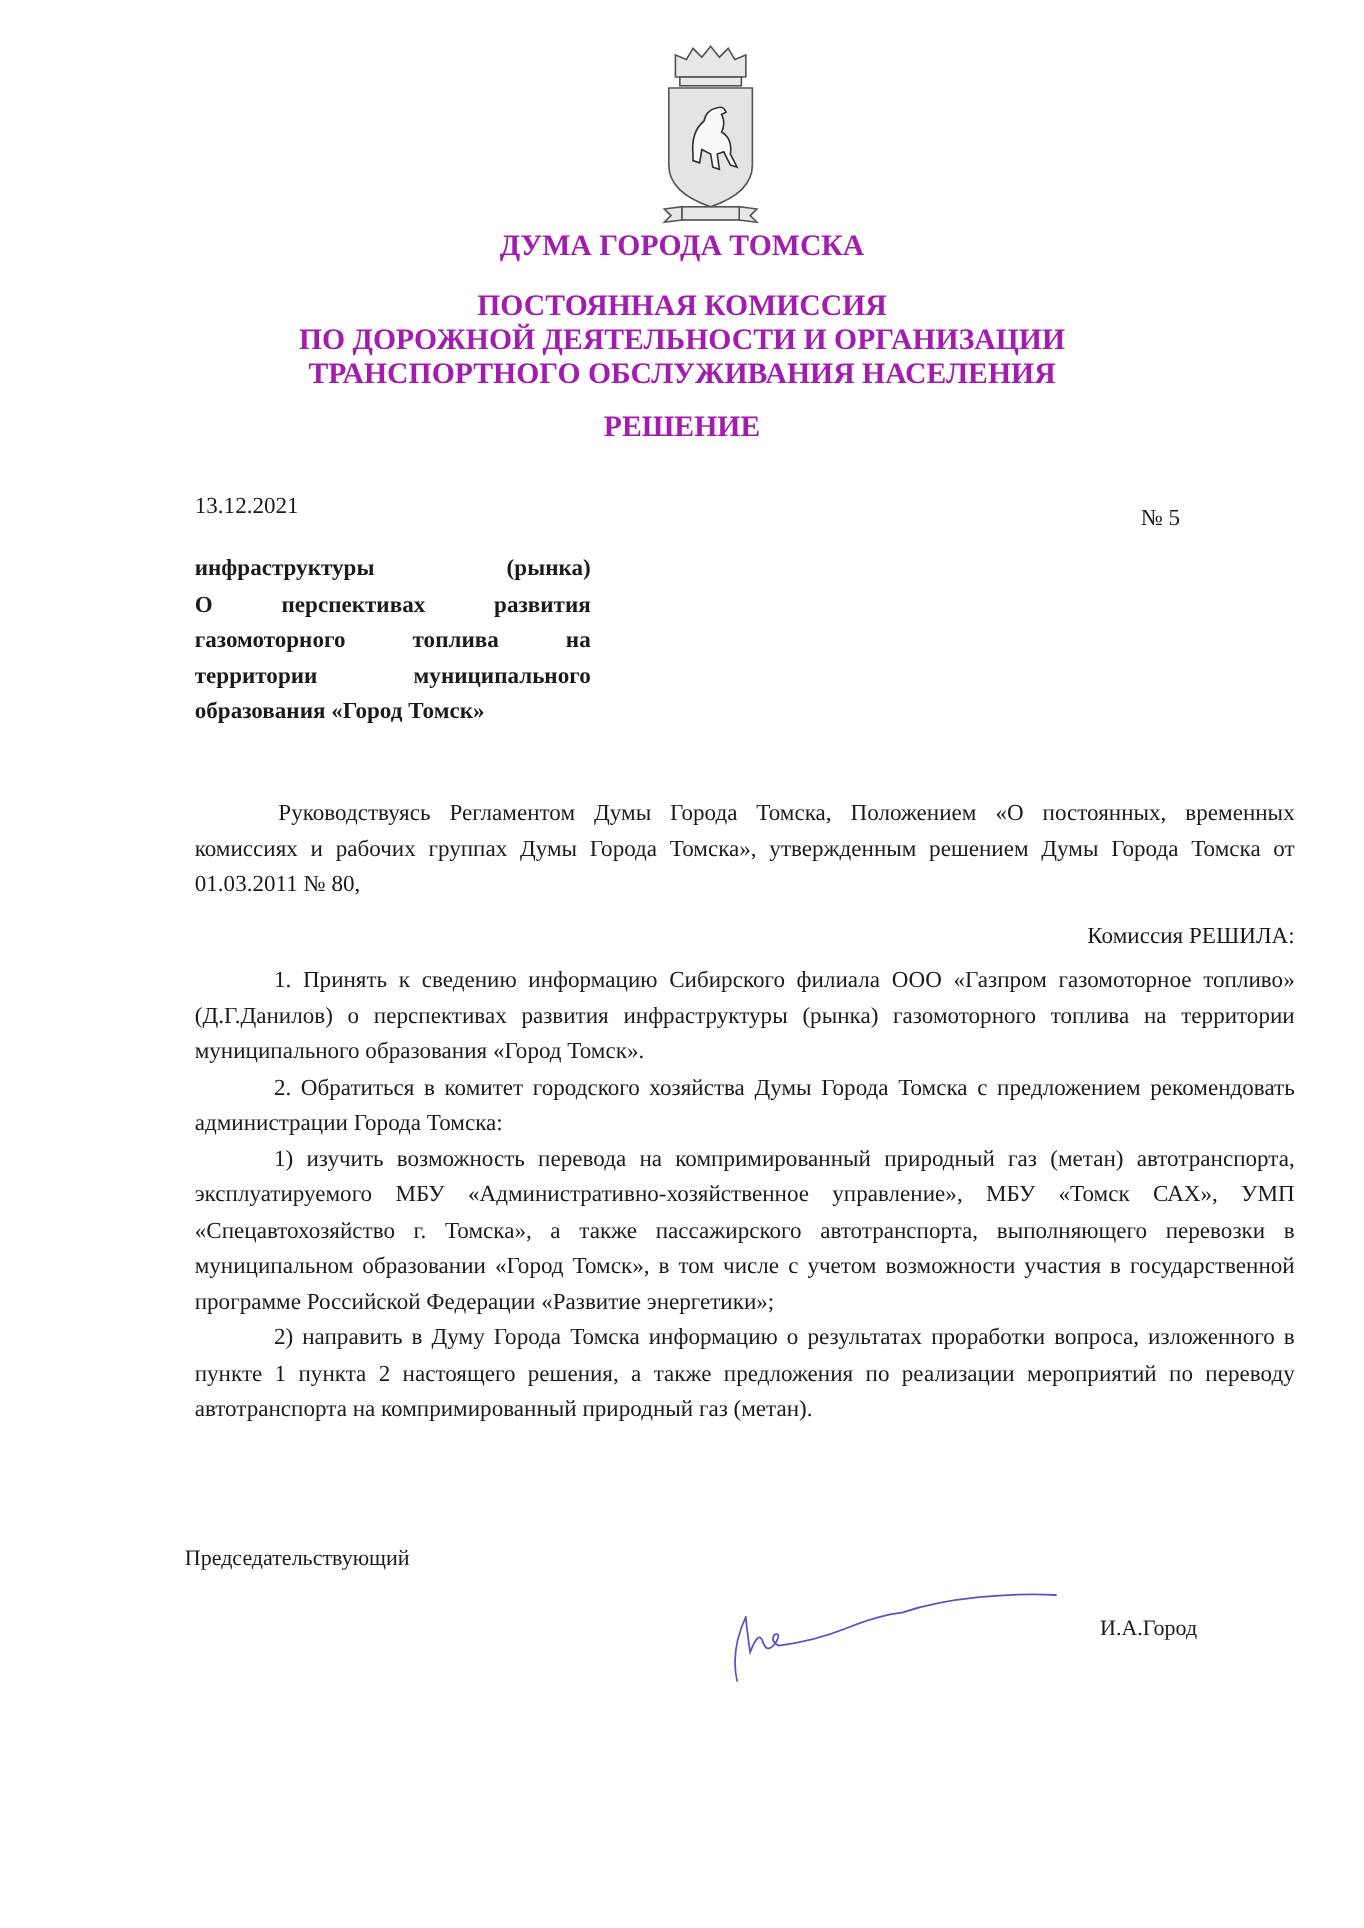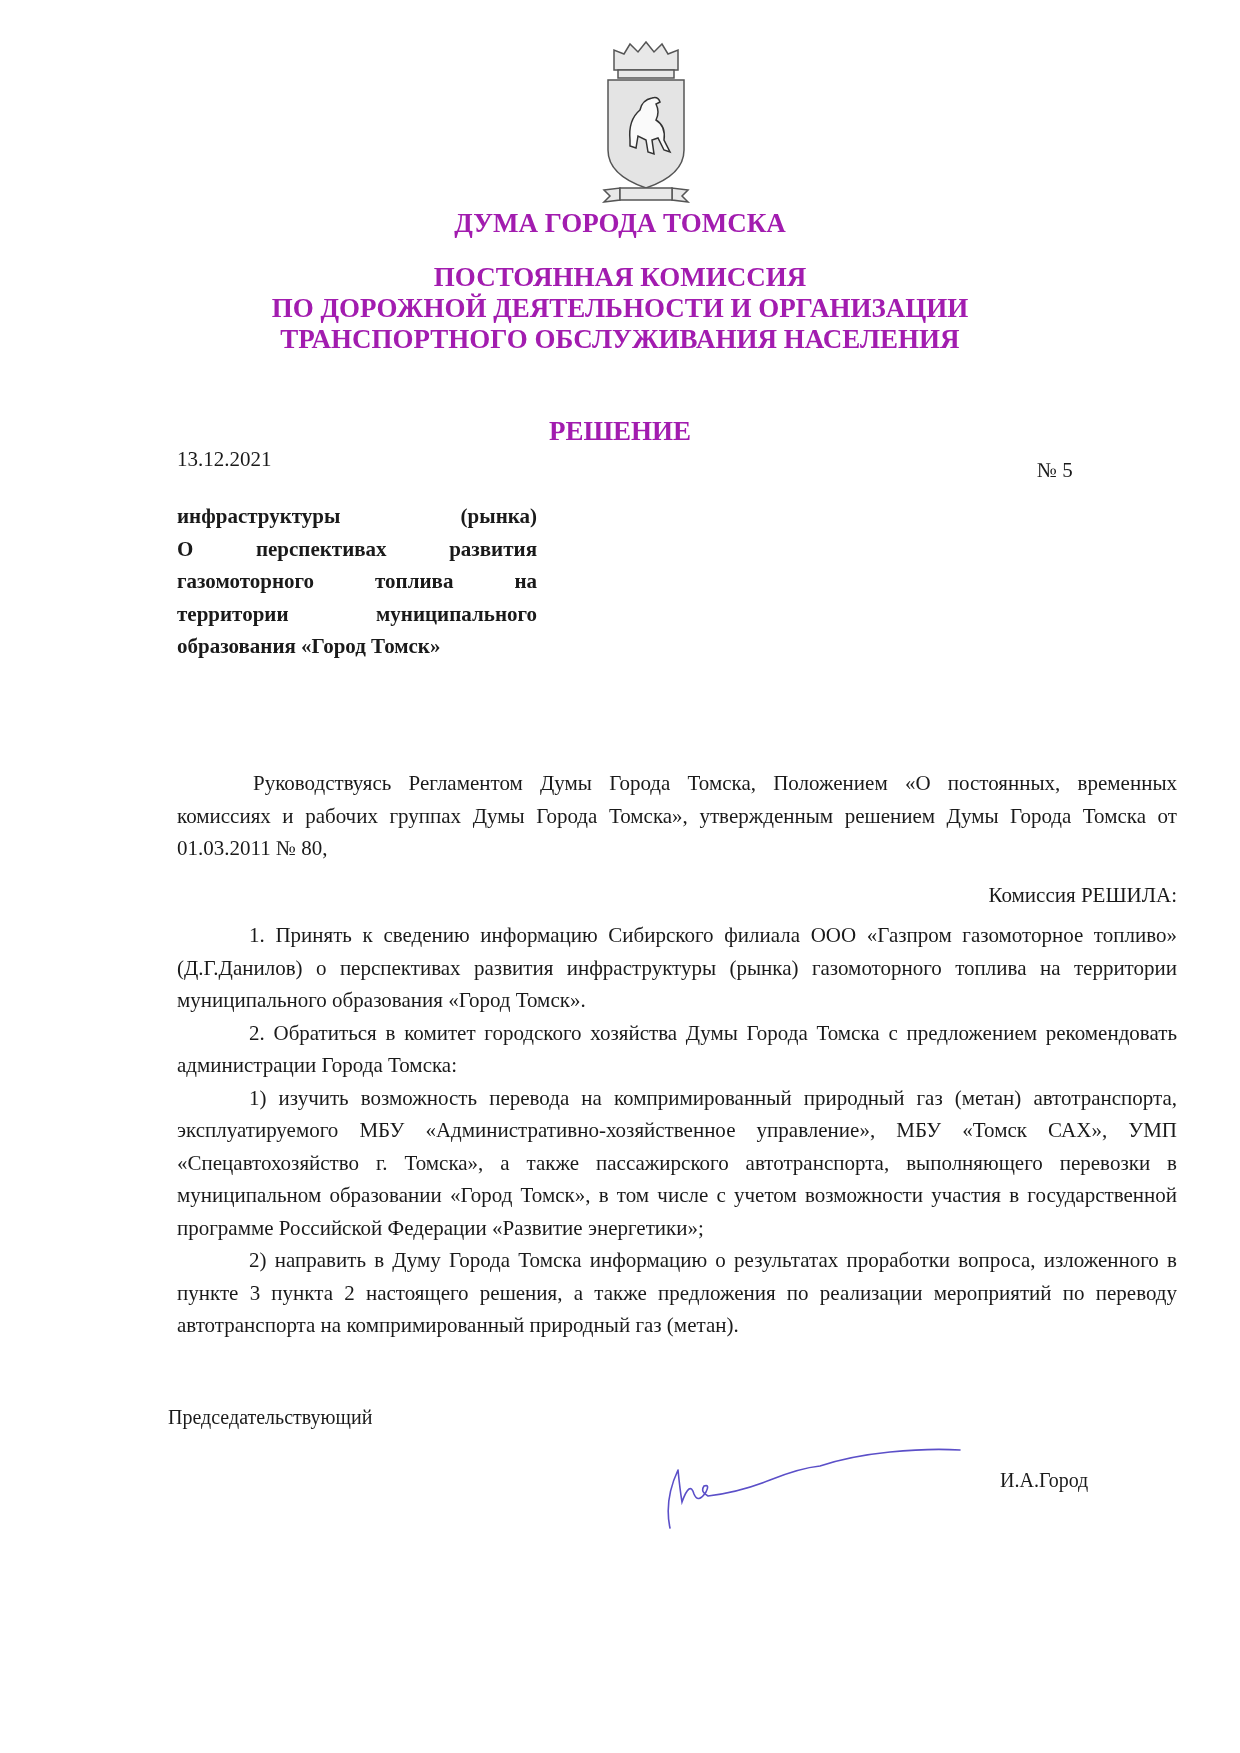--- a/index.html
+++ b/index.html
@@ -2,27 +2,27 @@
 <html><head>
   <meta charset="utf-8">
   <style>
     html, body { margin: 0; padding: 0; background: #ffffff; }
     body { width: 1240px; height: 1753px; position: relative; overflow: hidden;
            font-family: "Liberation Serif", "DejaVu Serif", serif; color: #1a1a1a; }
     .emblem { position: absolute; left: 600px; top: 40px; width: 92px; height: 165px; }
     .hdr { position: absolute; left: 0; width: 1240px; text-align: center; font-weight: bold; color: #a21caf; }
     .hdr1 { top: 208px; font-size: 27px; }
     .hdr2 { top: 262px; font-size: 27px; line-height: 31px; text-align: center; }
-    .hdr3 { top: 372px; font-size: 27px; margin-top: 44px; }
+    .hdr3 { top: 372px; font-size: 27px; }
     .date { position: absolute; left: 177px; top: 447px; font-size: 21px; }
     .num { position: absolute; left: 1037px; top: 458px; font-size: 21px; }
     .subject { position: absolute; left: 177px; top: 500px; width: 360px; font-size: 21px; font-weight: bold;
                line-height: 32.5px; text-align: justify; text-align-last: justify; }
     .subject .last { text-align-last: left; }
-    .body { position: absolute; left: 177px; width: 1000px; font-size: 21px; line-height: 32.5px; text-align: justify; margin-top: 45px; }
+    .body { position: absolute; left: 177px; width: 1000px; font-size: 21px; line-height: 32.5px; text-align: justify; }
     .p { text-indent: 72px; margin: 0; }
     .p-center { text-align: right; margin: 0; }
     .sig-label { position: absolute; left: 168px; top: 1406px; font-size: 20px; }
     .sig-name { position: absolute; left: 1000px; top: 1469px; font-size: 20px; }
     .signature { position: absolute; left: 660px; top: 1430px; width: 320px; height: 100px; }
   </style>
 </head>
 <body>
 
 <svg class="emblem" viewBox="0 0 92 165">
@@ -55,20 +55,20 @@
   <div>территории муниципального</div>
   <div class="last">образования «Город Томск»</div>
 </div>
 
 <div class="body" style="top:722px;">
   <p class="p" style="text-indent:76px;">Руководствуясь Регламентом Думы Города Томска, Положением «О постоянных, временных комиссиях и рабочих группах Думы Города Томска», утвержденным решением Думы Города Томска от 01.03.2011 № 80,</p>
   <p class="p-center" style="margin-top:14px;">Комиссия РЕШИЛА:</p>
   <p class="p" style="margin-top:8px;">1. Принять к сведению информацию Сибирского филиала ООО «Газпром газомоторное топливо» (Д.Г.Данилов) о перспективах развития инфраструктуры (рынка) газомоторного топлива на территории муниципального образования «Город Томск».</p>
   <p class="p">2. Обратиться в комитет городского хозяйства Думы Города Томска с предложением рекомендовать администрации Города Томска:</p>
   <p class="p">1) изучить возможность перевода на компримированный природный газ (метан) автотранспорта, эксплуатируемого МБУ «Административно-хозяйственное управление», МБУ «Томск САХ», УМП «Спецавтохозяйство г. Томска», а также пассажирского автотранспорта, выполняющего перевозки в муниципальном образовании «Город Томск», в том числе с учетом возможности участия в государственной программе Российской Федерации «Развитие энергетики»;</p>
-  <p class="p">2) направить в Думу Города Томска информацию о результатах проработки вопроса, изложенного в пункте 3 пункта 2 настоящего решения, а также предложения по реализации мероприятий по переводу автотранспорта на компримированный природный газ (метан).</p>
+  <p class="p">2) направить в Думу Города Томска информацию о результатах проработки вопроса, изложенного в пункте 1 пункта 2 настоящего решения, а также предложения по реализации мероприятий по переводу автотранспорта на компримированный природный газ (метан).</p>
 </div>
 
 <div class="sig-label">Председательствующий</div>
 <svg class="signature" viewBox="0 0 320 100">
   <path d="M10 98 Q4 70 18 40 M18 40 Q20 60 22 72 Q30 50 34 64 Q38 74 46 62 Q50 54 44 56 Q40 62 48 66 Q80 62 110 50 Q140 38 160 36 Q190 26 230 22 Q270 18 300 20" fill="none" stroke="#5b4fc8" stroke-width="1.6" stroke-linecap="round"></path>
 </svg>
 <div class="sig-name">И.А.Город</div>
 
 </body></html>

